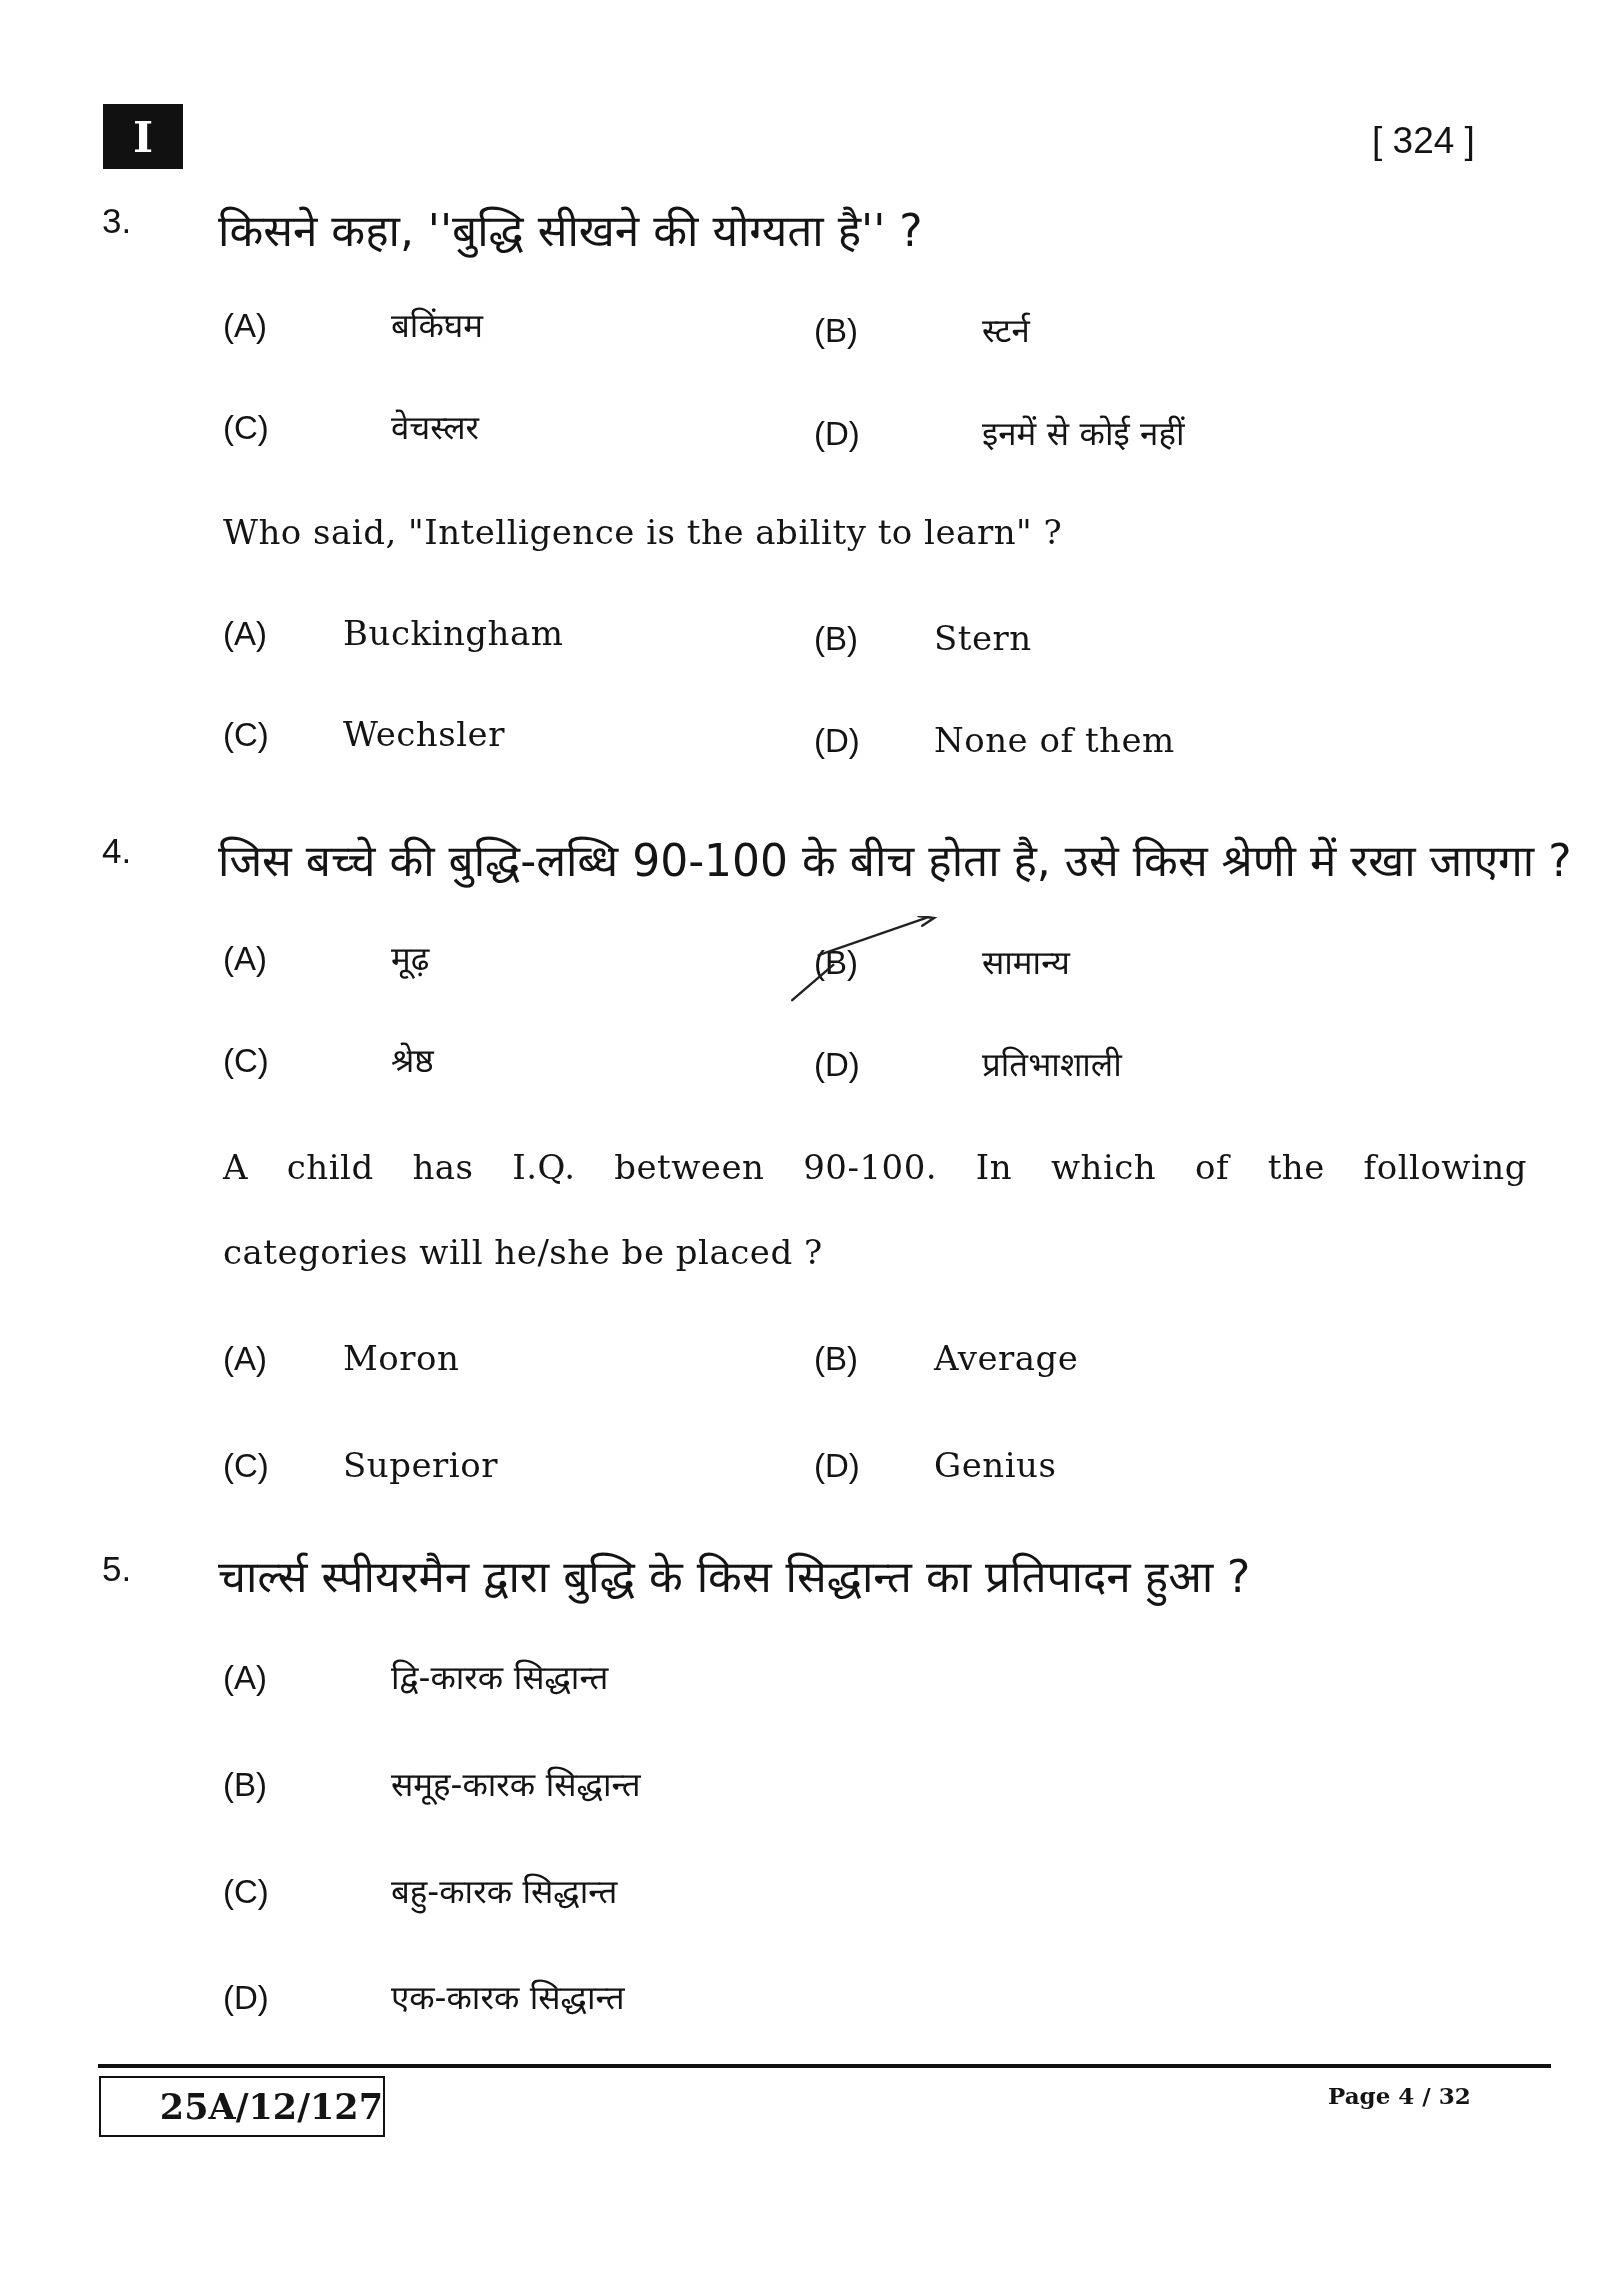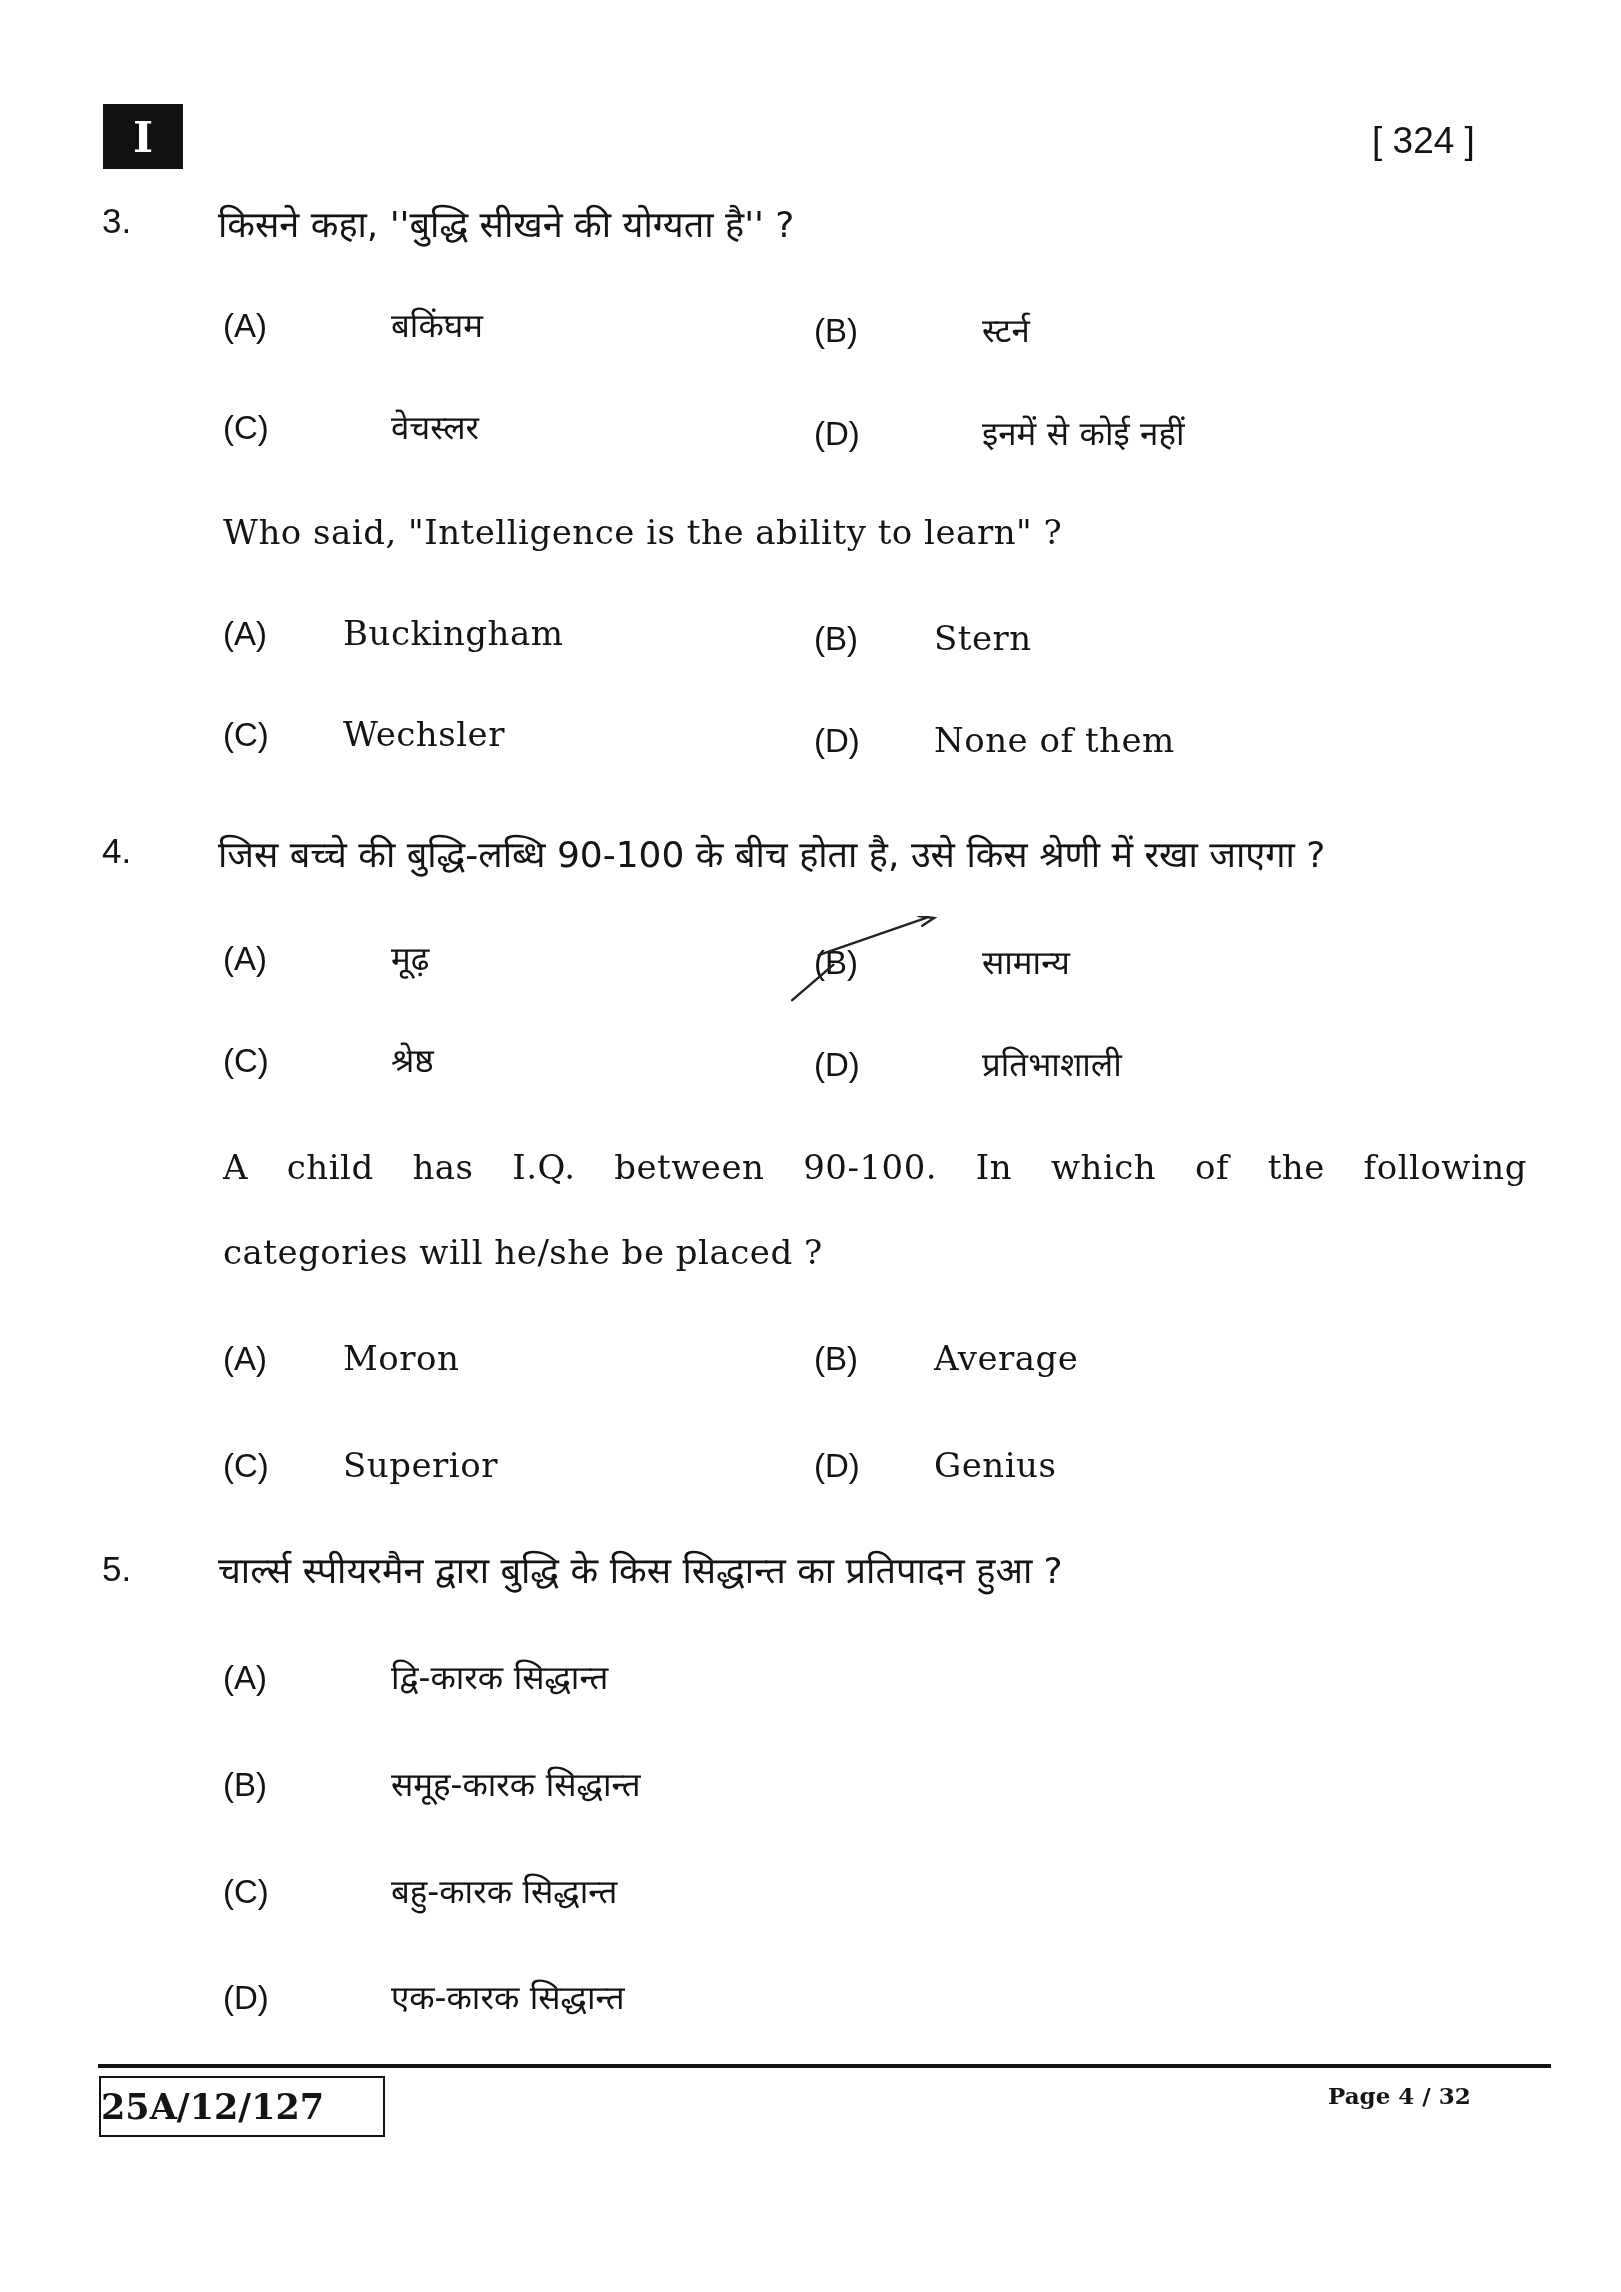--- a/index.html
+++ b/index.html
@@ -7,37 +7,37 @@
   .page { position: absolute; left: 0; top: 0; width: 1621px; height: 2293px; }
 
   .set-badge {
     position: absolute; left: 103px; top: 104px; width: 80px; height: 65px;
     background: #111; color: #fff; display: flex; align-items: center; justify-content: center;
     font-family: "DejaVu Serif", serif; font-weight: bold; font-size: 43px;
   }
   .paper-code { position: absolute; left: 1372px; top: 120px; font-family: "Liberation Sans", sans-serif; font-size: 37px; text-align: center; }
 
   .qnum { position: absolute; left: 102px; font-family: "Liberation Sans", sans-serif; font-size: 35px; }
-  .qtext { position: absolute; left: 218px; font-family: "DejaVu Sans", sans-serif; font-size: 36px; white-space: nowrap; }
+  .qtext { position: absolute; left: 218px; font-family: "DejaVu Sans", sans-serif; font-size: 44px; white-space: nowrap; }
   .etext { position: absolute; left: 223px; font-family: "DejaVu Serif", serif; font-size: 34px; white-space: nowrap; letter-spacing: 0.5px; }
   .etext.just { width: 1304px; text-align: justify; text-align-last: justify; white-space: normal; }
 
   .opt { position: absolute; display: flex; align-items: baseline; white-space: nowrap; }
   .opt .lbl { font-family: "Liberation Sans", sans-serif; font-size: 33px; width: 120px; display: inline-block; }
   .opt .txt-hi { font-family: "DejaVu Sans", sans-serif; font-size: 33px; margin-left: 48px; }
   .opt .txt-en { font-family: "DejaVu Serif", serif; font-size: 34px; letter-spacing: 0.5px; text-align: right; }
   .col-a { left: 223px; }
   .col-b { left: 814px; }
 
   .tick-mark { position: absolute; left: 789px; top: 916px; width: 157px; height: 88px; }
 
   .footer-rule { position: absolute; left: 98px; top: 2064px; width: 1453px; height: 3.9px; background: #111; }
   .roll-box {
     position: absolute; left: 99px; top: 2076px; width: 282px; height: 57px;
-    border: 2.9px solid #111; display: flex; align-items: center; justify-content: flex-start;
+    border: 2.9px solid #111; display: flex; align-items: center; justify-content: flex-end;
     font-family: "DejaVu Serif", serif; font-weight: bold; font-size: 35px;
   }
   .page-no { position: absolute; left: 1328px; top: 2082px; font-family: "DejaVu Serif", serif; font-weight: bold; font-size: 23px; }
 </style>
 </head>
 <body>
 
 <div class="page">
 
   <div class="set-badge">

